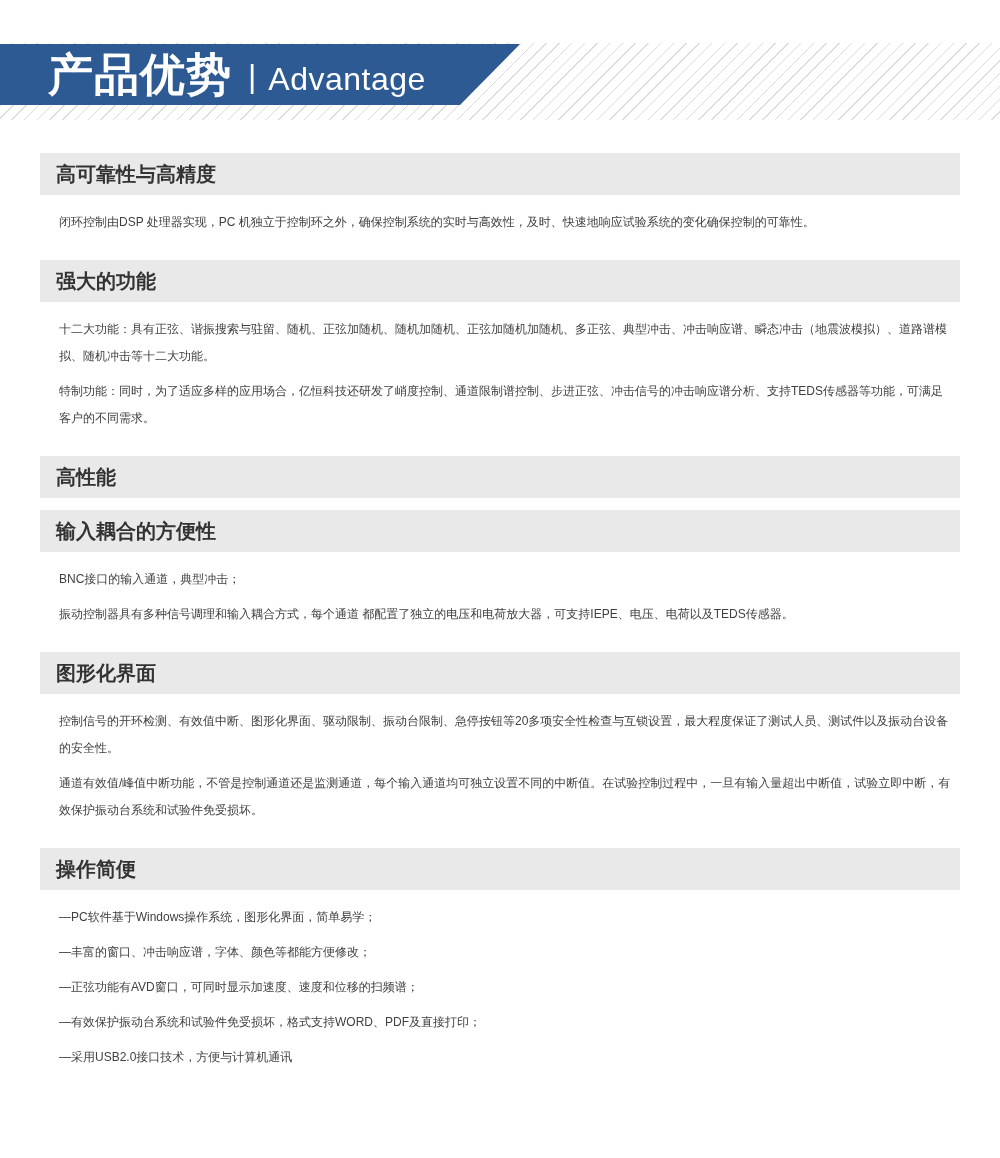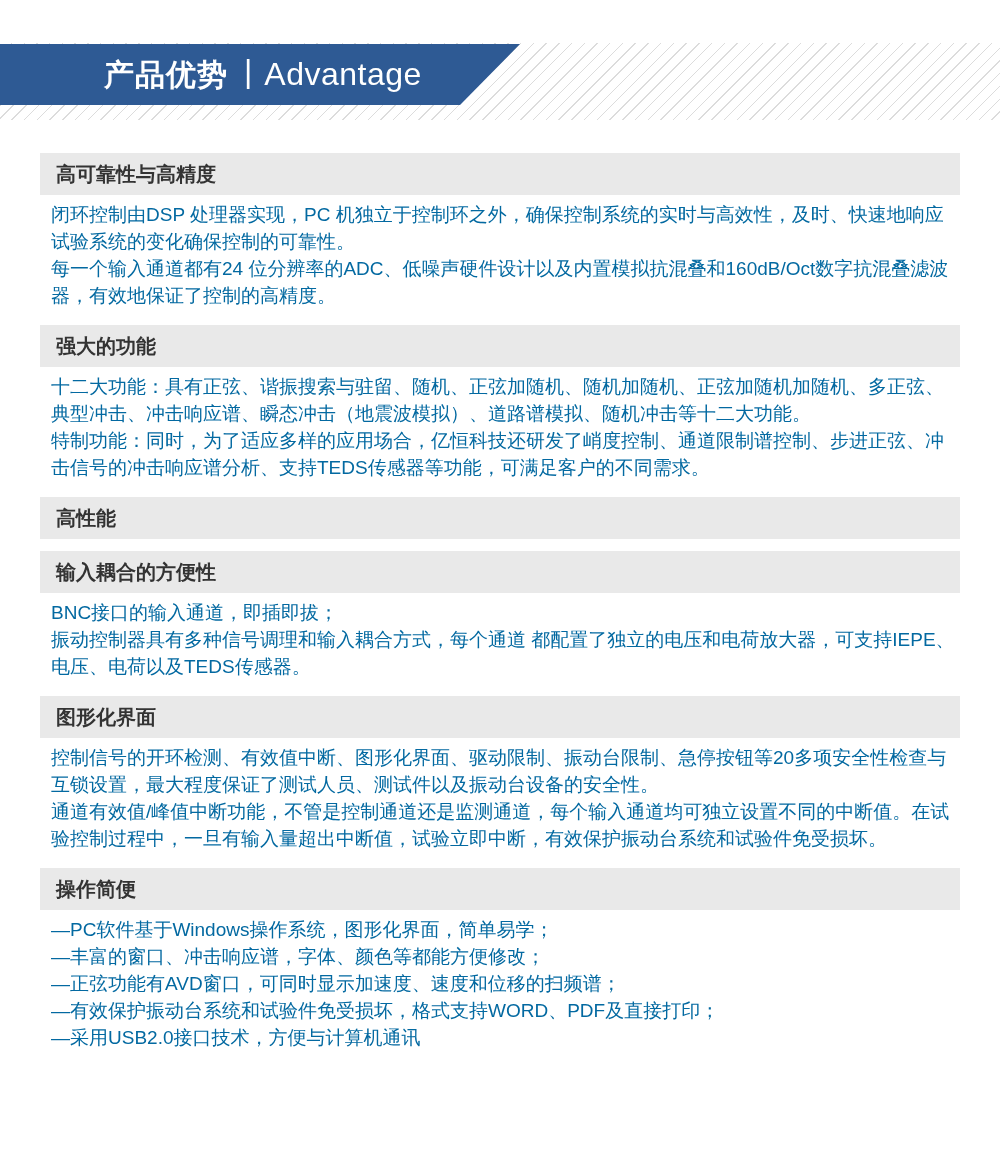--- a/index.html
+++ b/index.html
@@ -14,81 +14,80 @@
     background:repeating-linear-gradient(135deg,
       #ffffff 0px,#ffffff 8px,#dcdcdc 8px,#dcdcdc 9px);
   }
   .banner{
     position:absolute;top:44px;left:0;width:520px;height:61px;
     background:#2e5a94;
     clip-path:polygon(0 0,100% 0,calc(100% - 60px) 100%,0 100%);
     display:flex;align-items:baseline;color:#ffffff;
   }
   .banner-cn{
-    font-size:30px;font-weight:bold;margin-left:104px;line-height:61px;
+    font-size:45px;font-weight:bold;margin-left:48px;line-height:61px;
     letter-spacing:1px;
   }
   .banner-sep{
     font-size:32px;font-weight:200;padding:0 12px 0 16px;
     position:relative;top:-3px;
   }
   .banner-en{
     font-size:32px;font-weight:normal;letter-spacing:0.5px;
   }
   
   .content{margin:0 40px;}
   .section{margin-bottom:12px;}
   .section-header{
     background:#e9e9e9;color:#333333;
     font-size:20px;font-weight:bold;
     padding:10px 0 10px 16px;line-height:22px;
   }
   .section-body{padding:6px 0 4px 11px;}
   .section-body p{
-    margin:0;font-size:19px;line-height:27px;color:#0369a1;
+    margin:8px;font-size:12px;line-height:27px;color:#404040;
   }
 </style>
 </head>
 <body>
 
 <div class="hero">
   <div class="hatch"></div>
   <div class="banner">
     <span class="banner-cn">产品优势</span>
     <span class="banner-sep">|</span>
     <span class="banner-en">Advantage</span>
   </div>
 </div>
 
 <div class="content">
 
   <section class="section">
     <div class="section-header">高可靠性与高精度</div>
     <div class="section-body">
       <p>闭环控制由DSP 处理器实现，PC 机独立于控制环之外，确保控制系统的实时与高效性，及时、快速地响应试验系统的变化确保控制的可靠性。</p>
-      <p>每一个输入通道都有24 位分辨率的ADC、低噪声硬件设计以及内置模拟抗混叠和160dB/Oct数字抗混叠滤波器，有效地保证了控制的高精度。</p>
     </div>
   </section>
 
   <section class="section">
     <div class="section-header">强大的功能</div>
     <div class="section-body">
       <p>十二大功能：具有正弦、谐振搜索与驻留、随机、正弦加随机、随机加随机、正弦加随机加随机、多正弦、典型冲击、冲击响应谱、瞬态冲击（地震波模拟）、道路谱模拟、随机冲击等十二大功能。</p>
       <p>特制功能：同时，为了适应多样的应用场合，亿恒科技还研发了峭度控制、通道限制谱控制、步进正弦、冲击信号的冲击响应谱分析、支持TEDS传感器等功能，可满足客户的不同需求。</p>
     </div>
   </section>
 
   <section class="section">
     <div class="section-header">高性能</div>
   </section>
 
   <section class="section">
     <div class="section-header">输入耦合的方便性</div>
     <div class="section-body">
-      <p>BNC接口的输入通道，即插即拔；</p>
+      <p>BNC接口的输入通道，典型冲击；</p>
       <p>振动控制器具有多种信号调理和输入耦合方式，每个通道 都配置了独立的电压和电荷放大器，可支持IEPE、电压、电荷以及TEDS传感器。</p>
     </div>
   </section>
 
   <section class="section">
     <div class="section-header">图形化界面</div>
     <div class="section-body">
       <p>控制信号的开环检测、有效值中断、图形化界面、驱动限制、振动台限制、急停按钮等20多项安全性检查与互锁设置，最大程度保证了测试人员、测试件以及振动台设备的安全性。</p>
       <p>通道有效值/峰值中断功能，不管是控制通道还是监测通道，每个输入通道均可独立设置不同的中断值。在试验控制过程中，一旦有输入量超出中断值，试验立即中断，有效保护振动台系统和试验件免受损坏。</p>
     </div>

